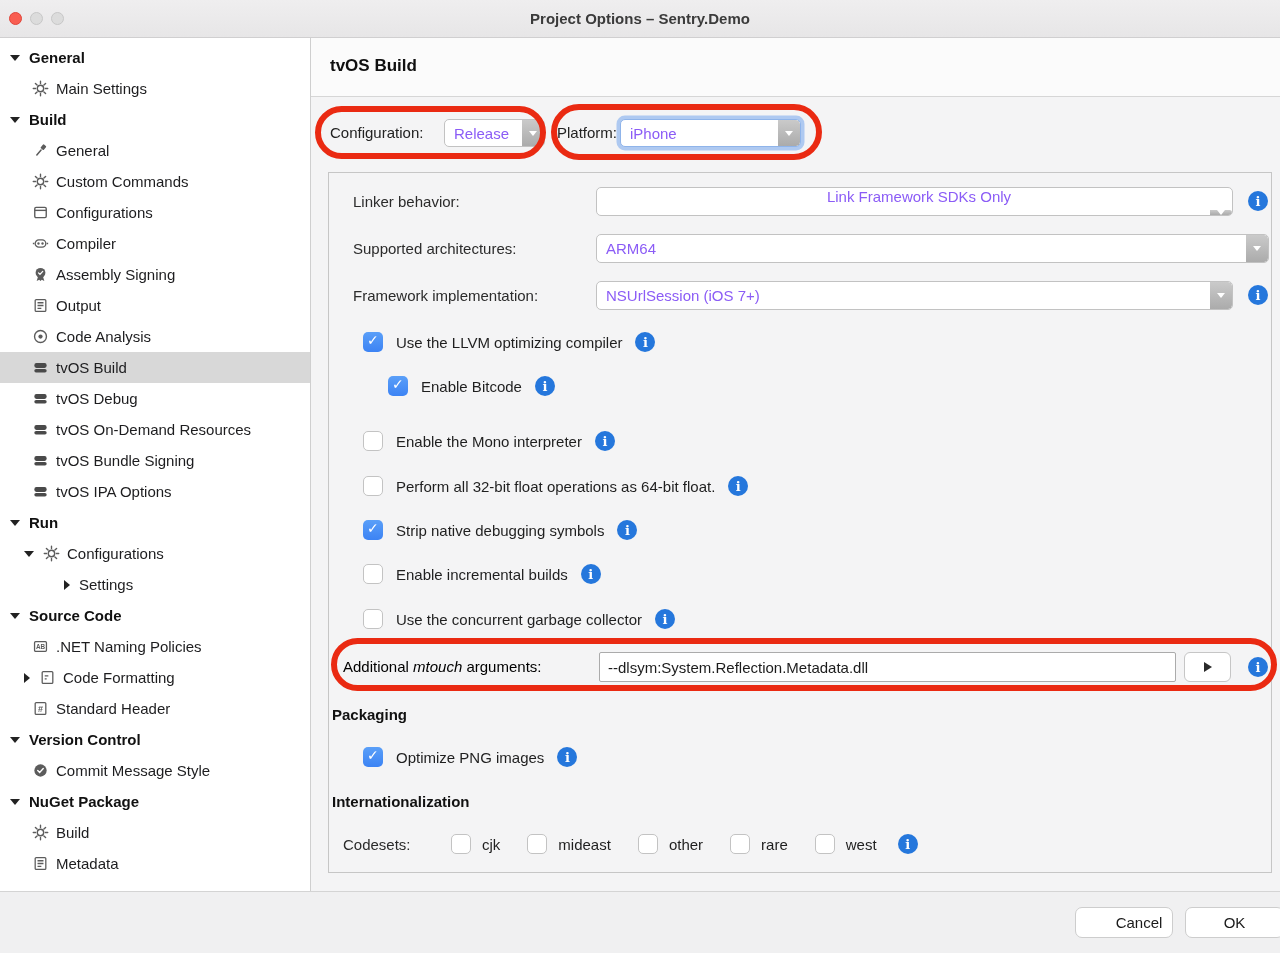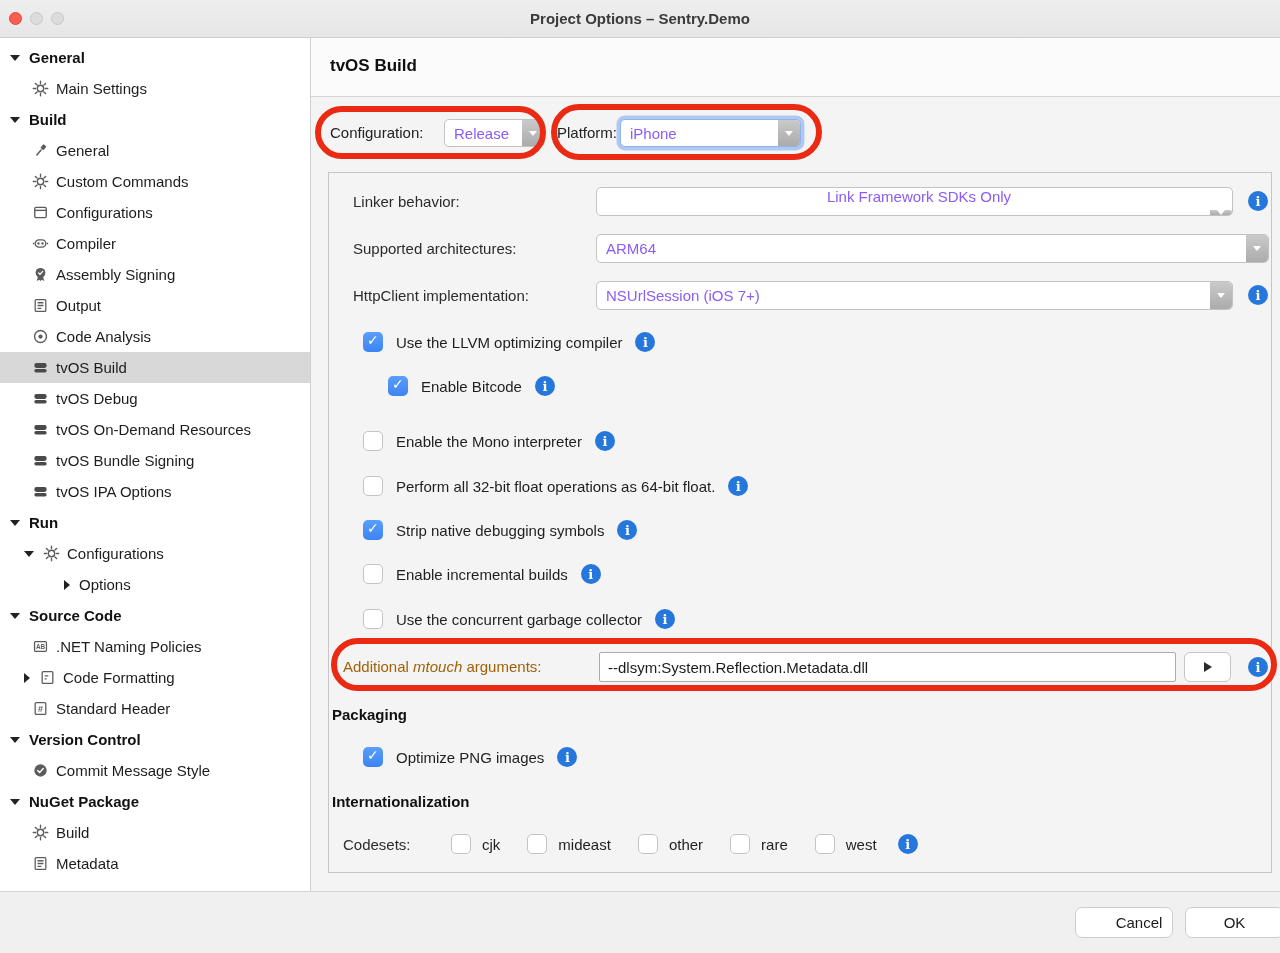--- a/index.html
+++ b/index.html
@@ -67,21 +67,21 @@
   .cb-row{ position:absolute; display:flex; align-items:center; gap:13px; height:22px; }
   .checkbox{ width:20px; height:20px; border-radius:5px; background:#fff; border:1px solid #c3c3c3; flex:none; position:relative; cursor:default; }
   .checkbox.checked{ background:linear-gradient(#5a9ff8,#3c83f4); border:none; }
   .checkbox.checked::after{ content:"✓"; position:absolute; left:4px; top:0px; color:#fff;
                             font-size:14px; font-weight:bold; font-family:"DejaVu Sans",sans-serif; }
   .cb-label{ font-size:15px; color:#1f1f1f; white-space:nowrap; }
 
   .p-heading{ position:absolute; left:3px; font-size:15px; font-weight:bold; color:#111; }
 
   .mtouch-row{ position:absolute; left:0; top:479px; width:100%; height:30px; }
-  .mtouch-label{ position:absolute; left:14px; top:0; height:30px; line-height:30px; font-size:15px; color:#a16207; }
+  .mtouch-label{ position:absolute; left:14px; top:0; height:30px; line-height:30px; font-size:15px; color:#000000; }
   .mtouch-label em{ font-style:italic; }
   .text-input{ position:absolute; left:270px; top:0; width:577px; height:30px; background:#fff;
                border:1px solid #ababab; border-radius:2px; font-size:15px; color:#1c1c1c;
                padding-left:8px; font-family:"Liberation Sans","DejaVu Sans",sans-serif; }
   .play-btn{ position:absolute; left:855px; top:0; width:47px; height:30px; background:#fff;
              border:1px solid #c6c6c6; border-radius:6px; display:flex; align-items:center; justify-content:center; cursor:default; }
   .play-btn::after{ content:""; border-top:5px solid transparent; border-bottom:5px solid transparent;
                     border-left:8px solid #2a2a2a; }
   .mtouch-row .info{ position:absolute; left:919px; top:5px; }
 
@@ -265,21 +265,21 @@
             <g stroke="#5c5c5c" stroke-width="1.3" fill="none" stroke-linecap="round">
               <circle cx="8" cy="8" r="3"></circle>
               <path d="M8 1.2v2.2M8 12.6v2.2M1.2 8h2.2M12.6 8h2.2M3.2 3.2l1.6 1.6M11.2 11.2l1.6 1.6M12.8 3.2l-1.6 1.6M4.8 11.2l-1.6 1.6"></path>
             </g>
           </svg>
         </span>
         <span>Configurations</span>
       </div>
       <div class="sb-row lvl2 has-tri">
         <span class="tri right"></span>
-        <span>Options</span>
+        <span>Settings</span>
       </div>
       <div class="sb-row lvl0 has-tri">
         <span class="tri down"></span>
         <span>Source Code</span>
       </div>
       <div class="sb-row lvl1">
         <span class="sb-icon">
           <svg viewBox="0 0 16 16">
             <rect x="2.4" y="3.4" width="11.2" height="9.2" rx="1" stroke="#5c5c5c" stroke-width="1.2" fill="none"></rect>
             <text x="8" y="10.4" font-size="6" font-weight="bold" text-anchor="middle" fill="#5c5c5c" font-family="Liberation Sans,sans-serif">AB</text>
@@ -420,21 +420,21 @@
           <span class="info">i</span>
         </div>
         <div class="dd-row" style="top: 61px;">
           <span class="p-label">Supported architectures:</span>
           <div class="combo" style="left: 267px; width: 673px;">
             <span class="combo-val">ARM64</span>
             <span class="combo-btn"></span>
           </div>
         </div>
         <div class="dd-row" style="top: 108px;">
-          <span class="p-label">HttpClient implementation:</span>
+          <span class="p-label">Framework implementation:</span>
           <div class="combo" style="left: 267px; width: 637px;">
             <span class="combo-val">NSUrlSession (iOS 7+)</span>
             <span class="combo-btn"></span>
           </div>
           <span class="info">i</span>
         </div>
         <div class="cb-row" style="top: 158px; left: 34px;">
           <span class="checkbox checked"></span>
           <span class="cb-label">Use the LLVM optimizing compiler</span>
           <span class="info">i</span>

